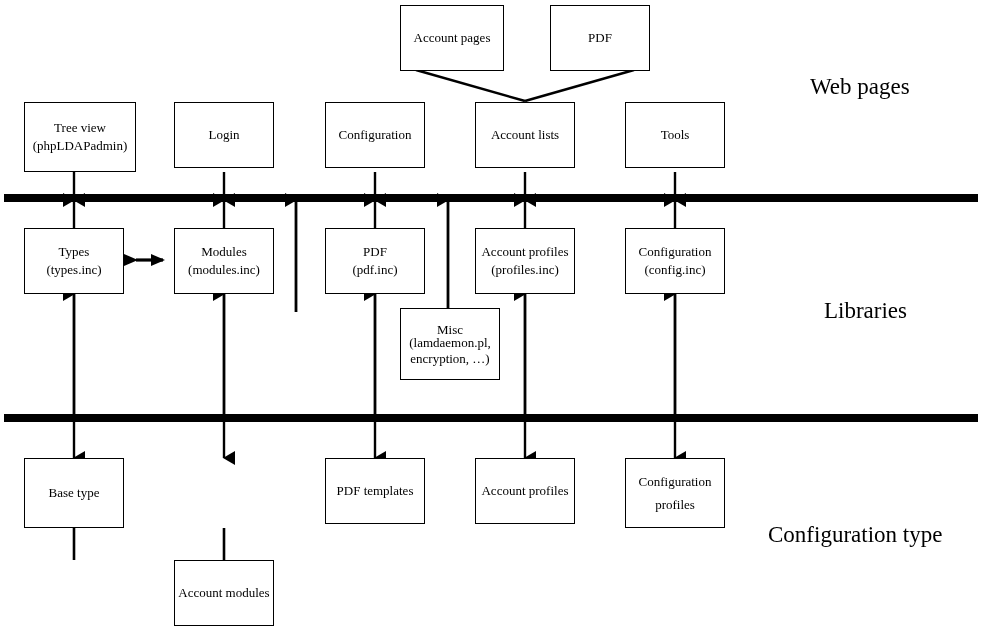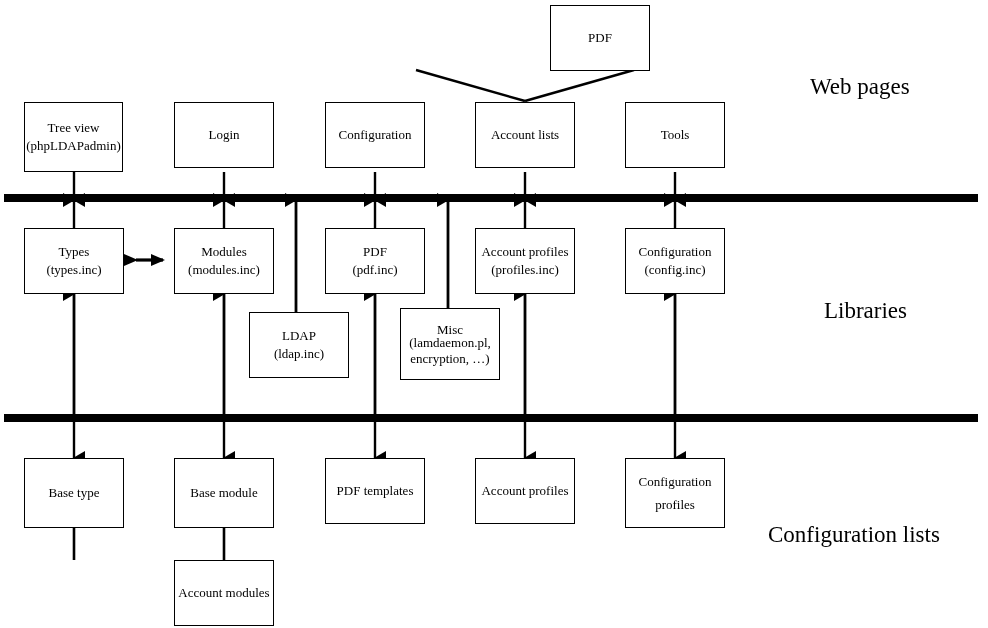--- a/index.html
+++ b/index.html
@@ -166,26 +166,29 @@
     </g>
     <g>
       <path d="M 224 528 L 224 560" stroke="#000000" stroke-width="2.6" fill="none"></path>
     </g>
 
     <g>
       <path d="M 136 260 L 163 260" stroke="#000000" stroke-width="3.2" fill="none" marker-start="url(#arrowSide)" marker-end="url(#arrowSide)"></path>
     </g>
   </svg>
 
+  <div class="box" style="left:400px; top:5px; width:104px; height:66px;">
+    <span class="ln">Account pages</span>
+  </div>
 
   <div class="box" style="left:550px; top:5px; width:100px; height:66px;">
     <span class="ln">PDF</span>
   </div>
 
-  <div class="box two" style="left:24px; top:102px; width:99px; height:70px;">
+  <div class="box two" style="left:24px; top:102px; width:112px; height:70px;">
     <span class="ln">Tree view</span>
     <span class="ln">(phpLDAPadmin)</span>
   </div>
 
   <div class="box" style="left:174px; top:102px; width:100px; height:66px;">
     <span class="ln">Login</span>
   </div>
 
   <div class="box" style="left:325px; top:102px; width:100px; height:66px;">
     <span class="ln">Configuration</span>
@@ -219,40 +222,33 @@
   <div class="box two" style="left:475px; top:228px; width:100px; height:66px;">
     <span class="ln">Account profiles</span>
     <span class="ln">(profiles.inc)</span>
   </div>
 
   <div class="box two" style="left:625px; top:228px; width:100px; height:66px;">
     <span class="ln">Configuration</span>
     <span class="ln">(config.inc)</span>
   </div>
 
-  <div class="box two" style="left:249px; top:312px; width:100px; height:66px;">
-    <span class="ln">LDAP</span>
-    <span class="ln">(ldap.inc)</span>
-  </div>
 
   <div class="box misc" style="left:400px; top:308px; width:100px; height:72px;">
     <span class="ln">Misc</span>
     <span class="ln sub1">(lamdaemon.pl,</span>
     <span class="ln sub2">encryption, …)</span>
   </div>
 
   <div class="bar" style="left:4px; top:414px; width:974px; height:8px;"></div>
 
   <div class="box" style="left:24px; top:458px; width:100px; height:70px;">
     <span class="ln">Base type</span>
   </div>
 
-  <div class="box" style="left:174px; top:458px; width:100px; height:70px;">
-    <span class="ln">Base module</span>
-  </div>
 
   <div class="box" style="left:325px; top:458px; width:100px; height:66px;">
     <span class="ln">PDF templates</span>
   </div>
 
   <div class="box" style="left:475px; top:458px; width:100px; height:66px;">
     <span class="ln">Account profiles</span>
   </div>
 
   <div class="box tight" style="left:625px; top:458px; width:100px; height:70px;">
@@ -262,15 +258,15 @@
 
 
   <div class="box" style="left:174px; top:560px; width:100px; height:66px;">
     <span class="ln">Account modules</span>
   </div>
 
   <div class="sectionlabel" style="left:810px; top:74px;">Web pages</div>
 
   <div class="sectionlabel" style="left:824px; top:298px;">Libraries</div>
 
-  <div class="sectionlabel" style="left:768px; top:522px;">Configuration lists</div>
+  <div class="sectionlabel" style="left:768px; top:522px;">Configuration type</div>
 
 </div>
 
 </body></html>

